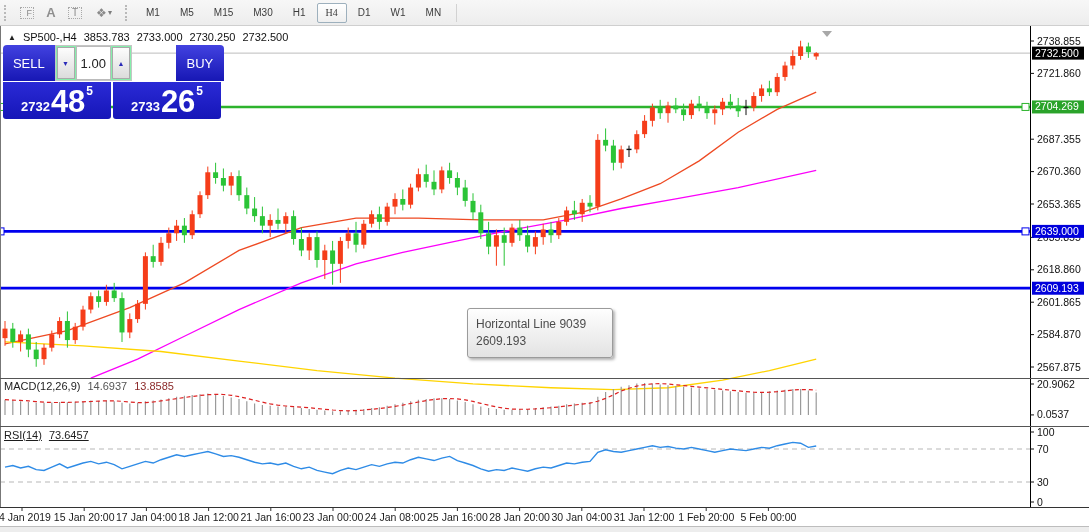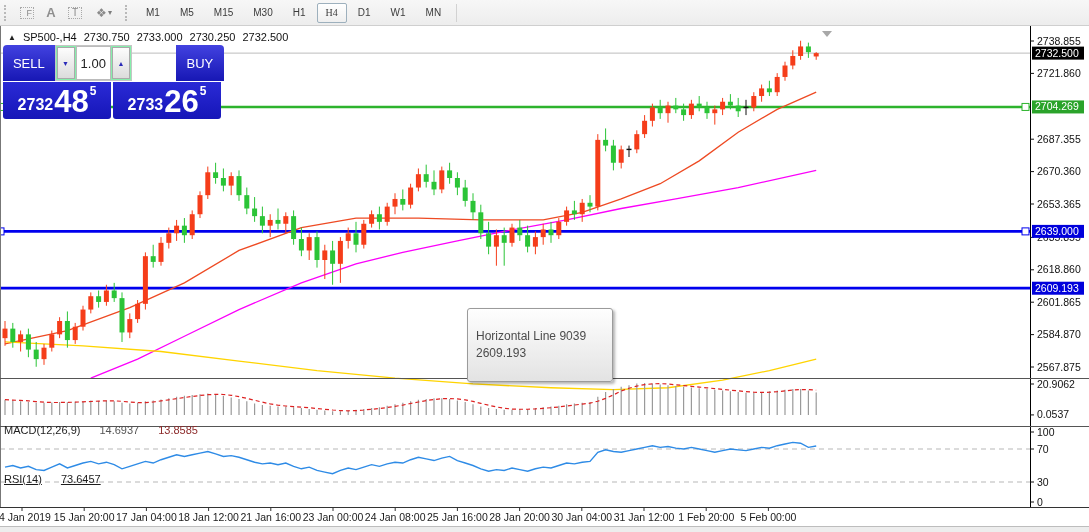--- a/index.html
+++ b/index.html
@@ -32,31 +32,31 @@
   #sell-btn{width:60px;border-radius:4px 0 0 0;}
   #buy-btn{width:56px;border-radius:0 4px 0 0;margin-left:44px;}
   #vol-box{flex:1;background:#86efac;border:1px solid #c5c5c5;display:flex;align-items:stretch;box-sizing:border-box;}
   .vol-arrow{width:16px;background:linear-gradient(#fdfdfd,#dcdcdc);border:1px solid #aaa;color:#2b2bb8;
     font-size:7px;display:flex;align-items:center;justify-content:center;cursor:pointer;margin:1px;}
   #vol-input{flex:1;background:#fff;border:1px solid #bbb;font-size:13px;color:#222;text-align:right;
     padding:0 4px;display:flex;align-items:center;justify-content:flex-end;}
   #tp-prices{display:flex;margin-top:1px;gap:2px;}
   .price-box{width:108px;height:37px;background:linear-gradient(#2a2ad6,#1616b8);color:#fff;border-radius:0 0 3px 3px;
     display:flex;align-items:flex-end;justify-content:center;padding-bottom:3px;box-sizing:border-box;cursor:pointer;}
-  .price-pre{font-size:16px;font-weight:bold;margin-bottom:2px;}
+  .price-pre{font-size:13px;font-weight:bold;margin-bottom:2px;}
   .price-big{font-size:31px;font-weight:bold;line-height:28px;margin:0 1px;}
   .price-sup{font-size:12px;font-weight:bold;align-self:flex-start;margin-top:2px;}
   
   #annotation{position:absolute;left:455px;top:35px;font-family:"Liberation Serif","DejaVu Serif",serif;
     font-size:17px;font-weight:bold;z-index:4;}
   #hline-tooltip{position:absolute;left:467px;top:282px;width:128px;z-index:7;
     background:linear-gradient(#fefefe,#e3e3e3);border:1px solid #9b9b9b;border-radius:3px;
-    box-shadow:2px 2px 3px rgba(0,0,0,0.3);font-size:12px;color:#4c4c4c;padding:19px 8px;line-height:17px;}
-  
-  .ind-title{position:absolute;left:4px;font-size:11px;color:#1d1d1d;z-index:4;display:flex;gap:19px;margin-top:44px;}
+    box-shadow:2px 2px 3px rgba(0,0,0,0.3);font-size:12px;color:#4c4c4c;padding:7px 8px;line-height:17px;}
+  
+  .ind-title{position:absolute;left:4px;font-size:11px;color:#1d1d1d;z-index:4;display:flex;gap:7px;}
   #macd-title{top:354px;}
   #rsi-title{top:403px;text-decoration:underline;}
   
   #status-strip{position:absolute;left:0;top:500px;width:1089px;height:6px;background:#ededed;border-top:1px solid #bdbdbd;}
 </style>
 </head>
 <body>
 
 <div id="stage">
 
@@ -492,21 +492,21 @@
         <text x="644" y="495" font-size="10.5px" font-family="&quot;Liberation Sans&quot;,&quot;DejaVu Sans&quot;,sans-serif" fill="#1a1a1a" text-anchor="middle">31 Jan 12:00</text>
         <line x1="706.2" y1="481" x2="706.2" y2="485" stroke="#333"></line>
         <text x="706.2" y="495" font-size="10.5px" font-family="&quot;Liberation Sans&quot;,&quot;DejaVu Sans&quot;,sans-serif" fill="#1a1a1a" text-anchor="middle">1 Feb 20:00</text>
         <line x1="768.4000000000001" y1="481" x2="768.4000000000001" y2="485" stroke="#333"></line>
         <text x="768.4000000000001" y="495" font-size="10.5px" font-family="&quot;Liberation Sans&quot;,&quot;DejaVu Sans&quot;,sans-serif" fill="#1a1a1a" text-anchor="middle">5 Feb 00:00</text>
       </svg>
 
     <div id="ohlc-header">
       <span class="tri">▲</span>
       <span>SP500-,H4</span>
-      <span>2730.750</span>
+      <span>3853.783</span>
       <span>2733.000</span>
       <span>2730.250</span>
       <span>2732.500</span>
     </div>
 
     <div id="trade-panel">
       <div id="tp-top">
         <div id="sell-btn" class="tp-btn">SELL</div>
         <div id="vol-box">
           <div class="vol-arrow">▼</div>

